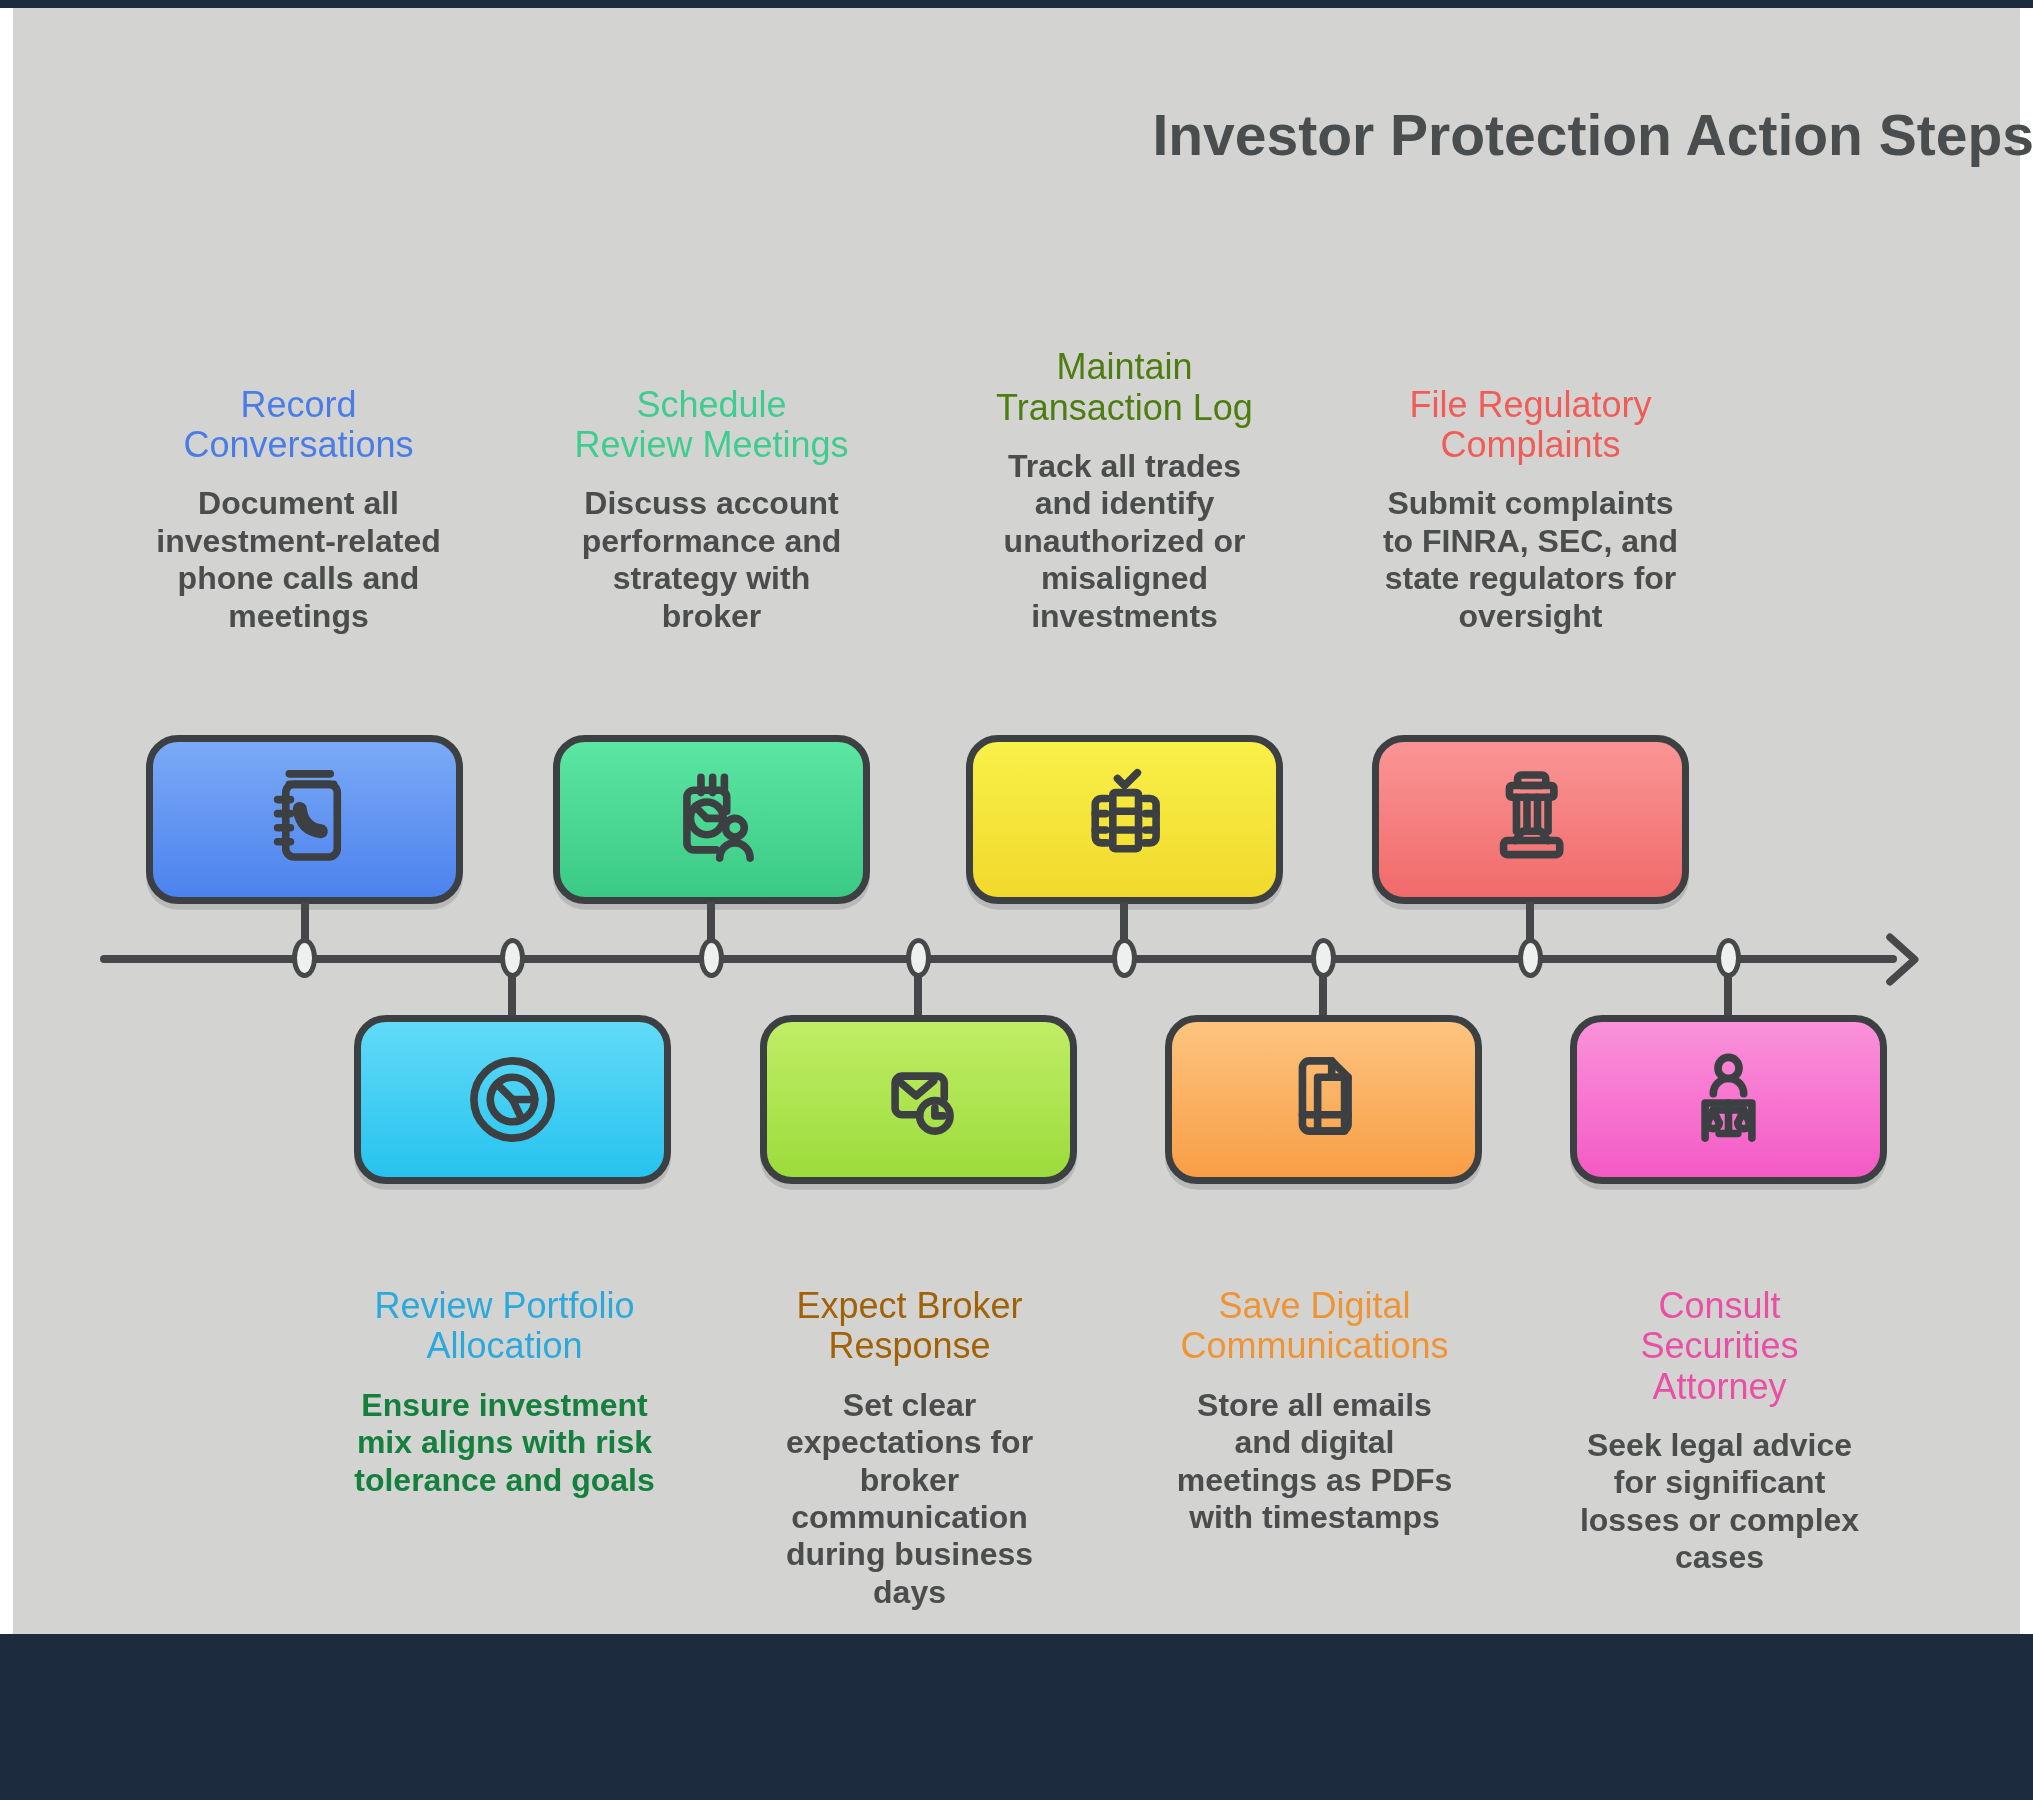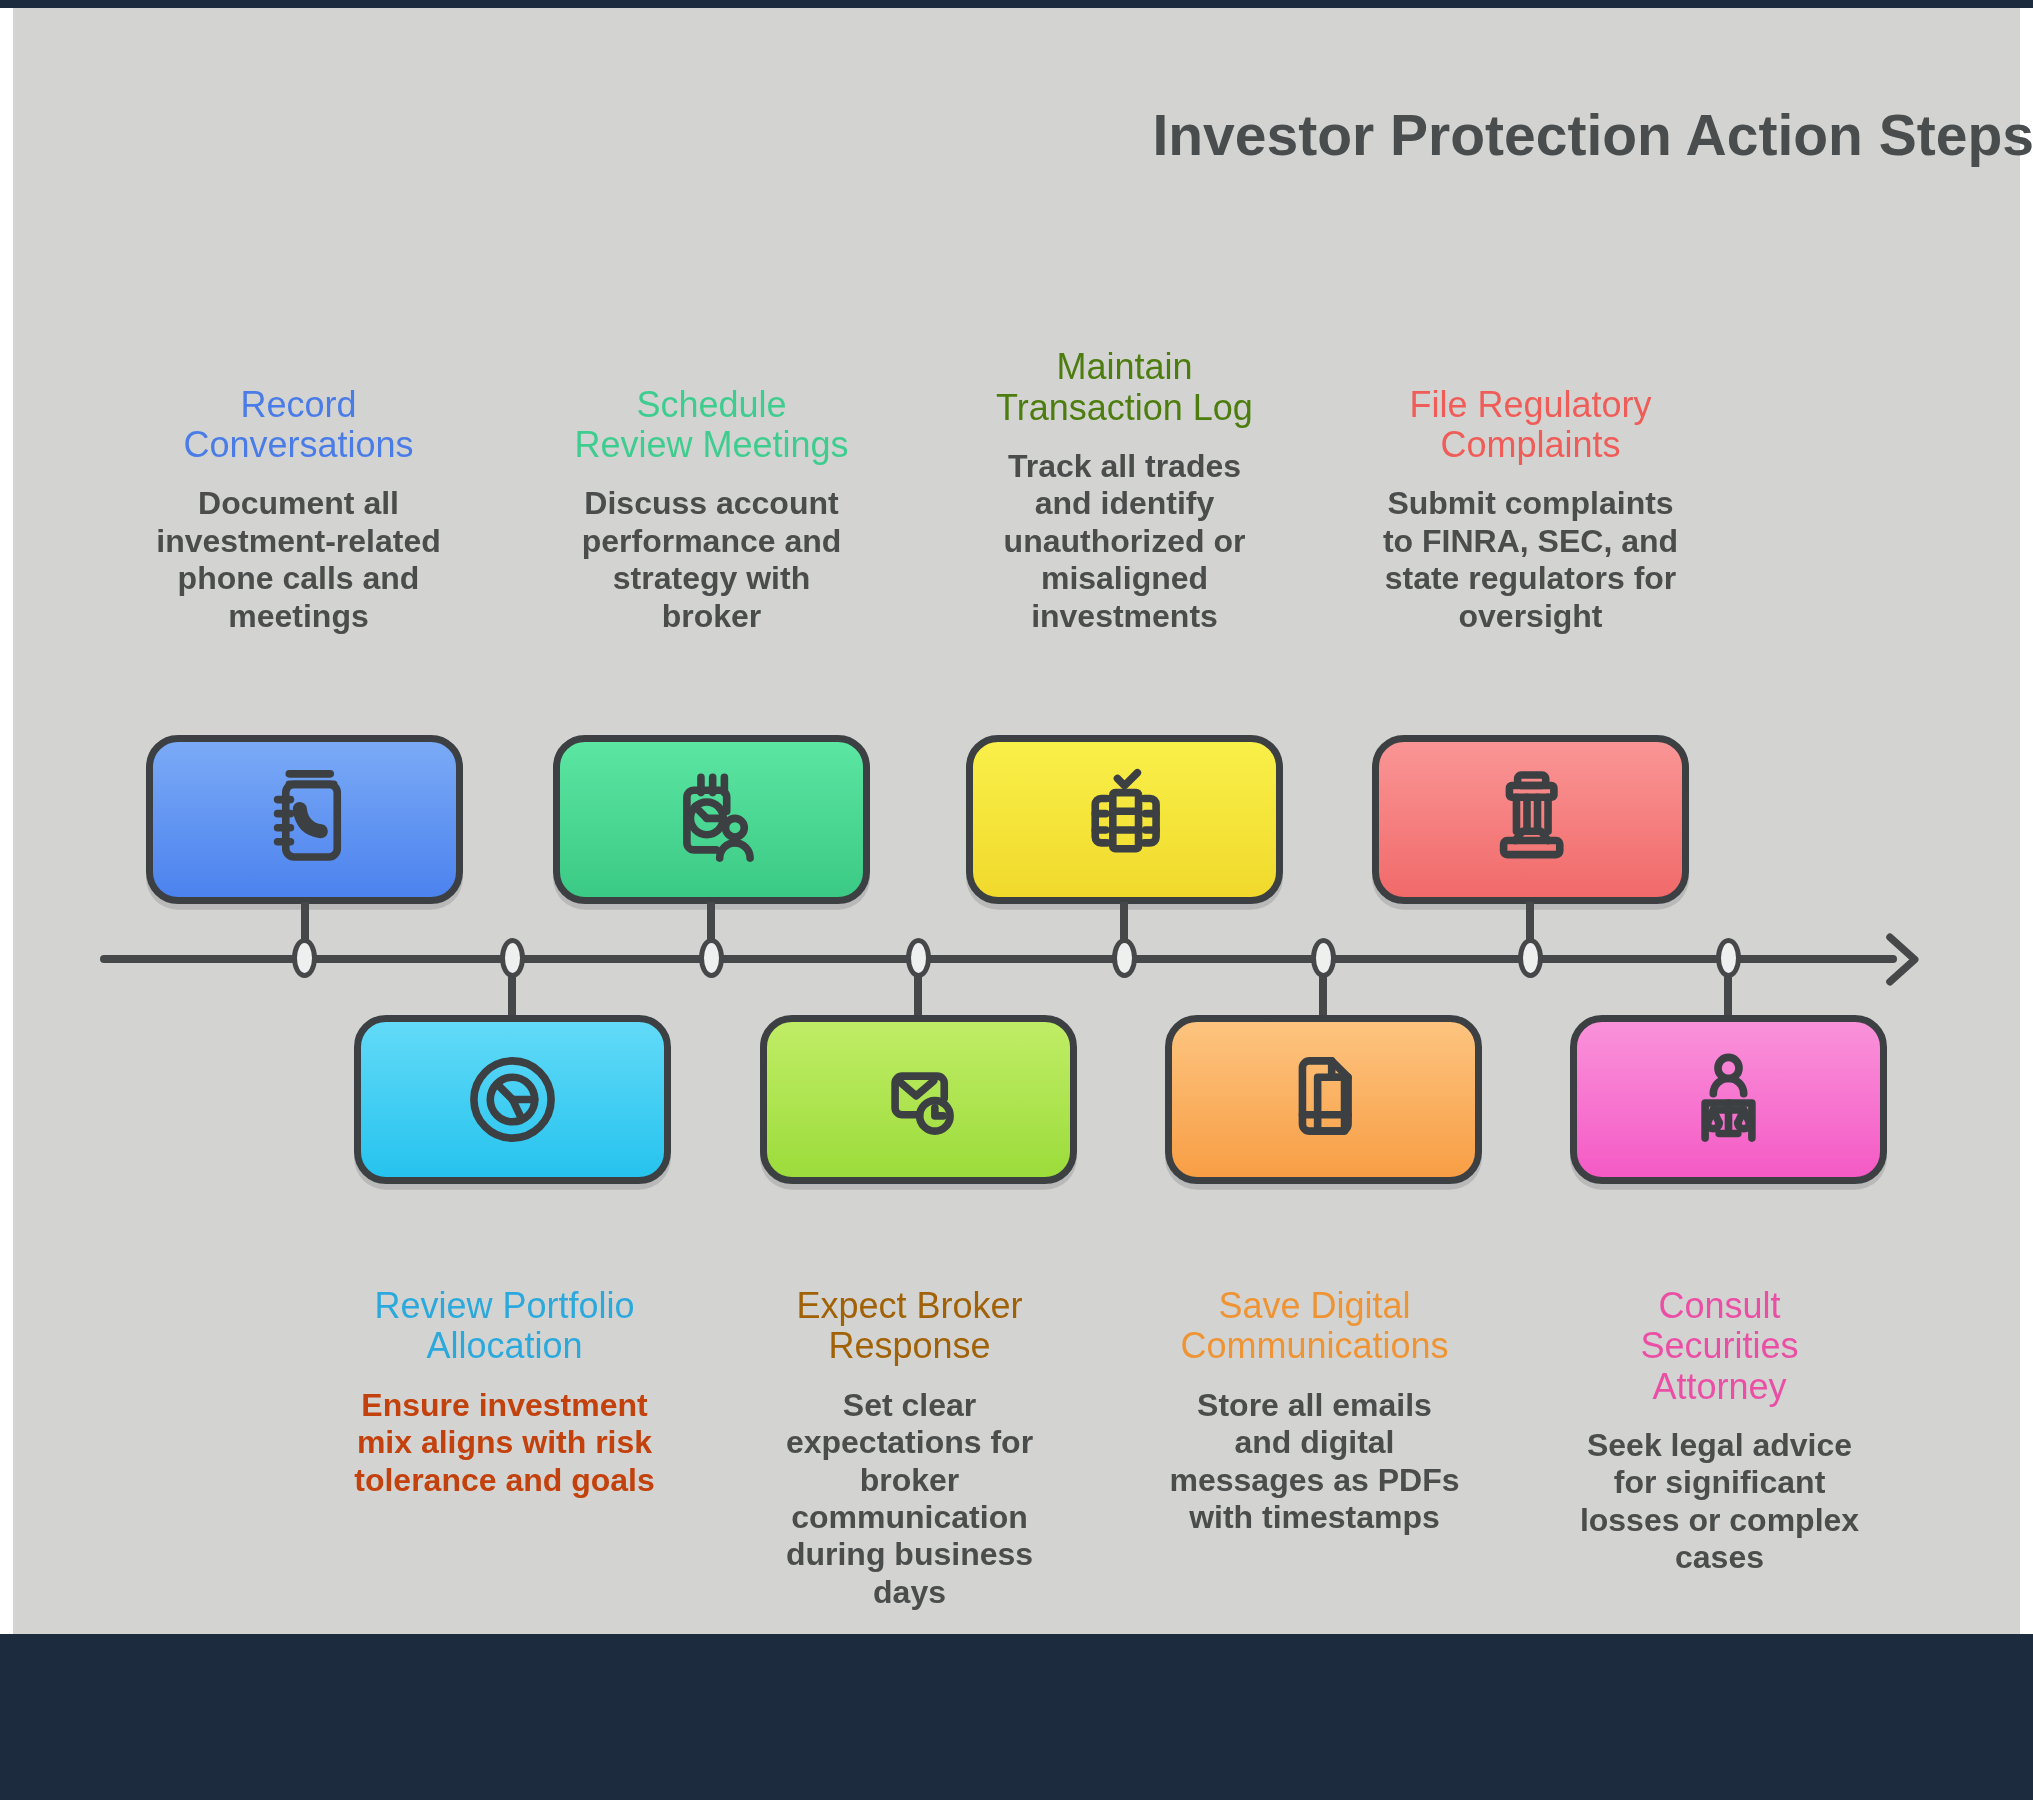--- a/index.html
+++ b/index.html
@@ -202,40 +202,40 @@
     <path d="M32 70 a5 5 0 0 0 10 0"></path>
     <path d="M58 70 l5 -11 5 11"></path>
     <path d="M58 70 a5 5 0 0 0 10 0"></path>
     <path d="M42 79 h16"></path>
   </svg>
 </div>
 
 <div class="step-text bottom" style="left:321px">
   <div class="step-title" style="color: rgb(43, 169, 220);">Review Portfolio
 Allocation</div>
-  <div class="step-desc" style="color: #c2410c;">Ensure investment
+  <div class="step-desc" style="color: #15803d;">Ensure investment
 mix aligns with risk
 tolerance and goals</div>
 </div>
 <div class="step-text bottom" style="left:726px">
   <div class="step-title" style="color: #a16207;">Expect Broker
 Response</div>
   <div class="step-desc" style="color: rgb(74, 77, 76);">Set clear
 expectations for
 broker
 communication
 during business
 days</div>
 </div>
 <div class="step-text bottom" style="left:1131px">
   <div class="step-title" style="color: rgb(239, 148, 52);">Save Digital
 Communications</div>
   <div class="step-desc" style="color: rgb(74, 77, 76);">Store all emails
 and digital
-messages as PDFs
+meetings as PDFs
 with timestamps</div>
 </div>
 <div class="step-text bottom" style="left:1536px">
   <div class="step-title" style="color: rgb(234, 79, 165);">Consult
 Securities
 Attorney</div>
   <div class="step-desc" style="color: rgb(74, 77, 76); text-align: center;">Seek legal advice
 for significant
 losses or complex
 cases</div>

